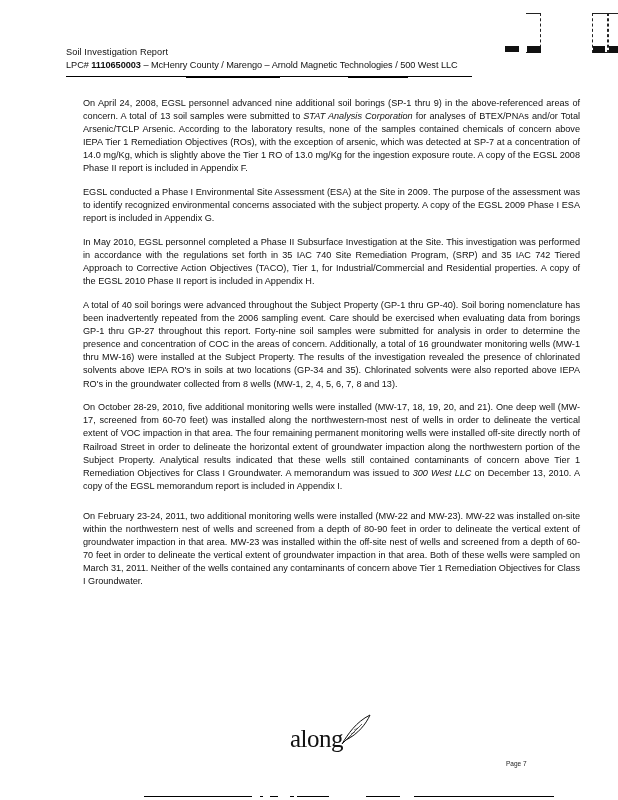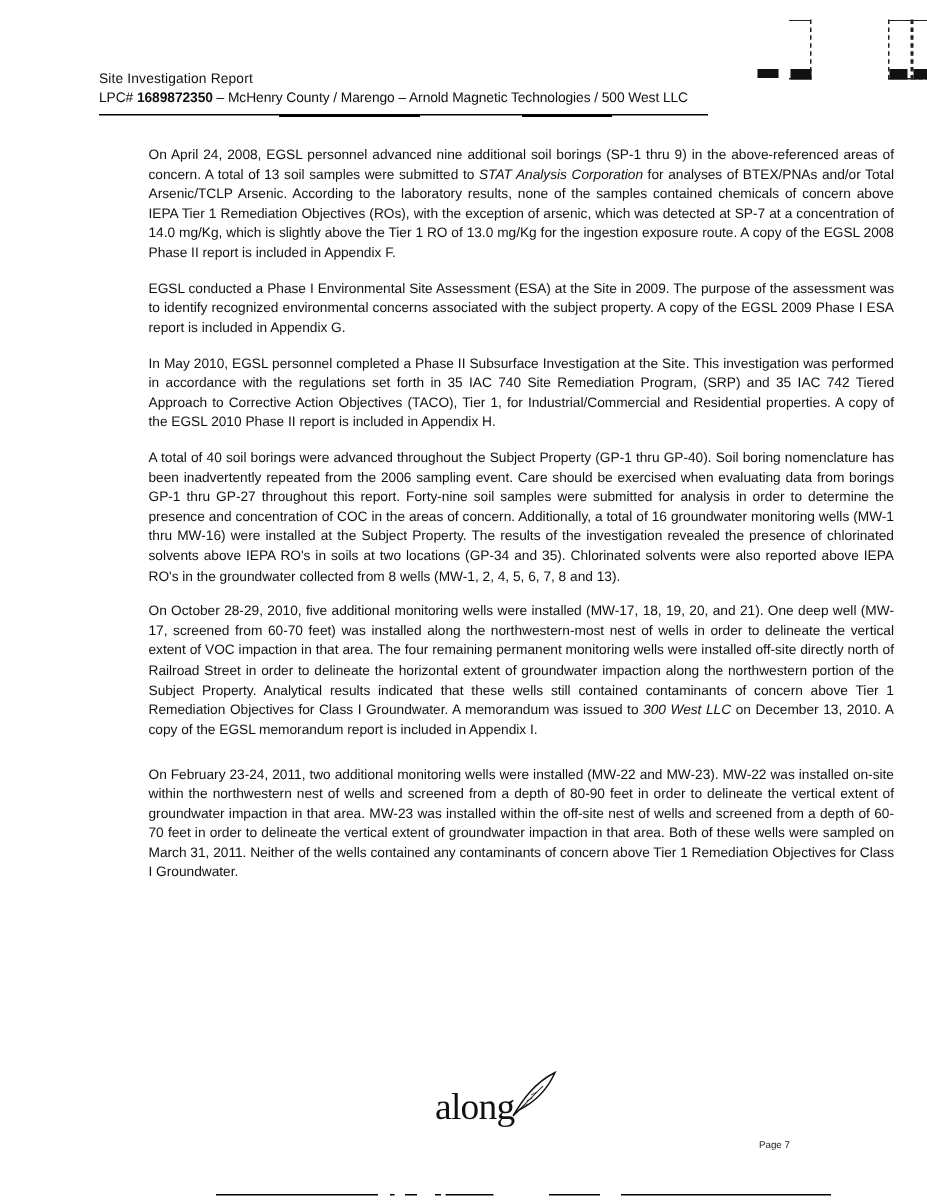--- a/index.html
+++ b/index.html
@@ -9,34 +9,34 @@
     .hdr-sub { position:absolute; left:66px; top:60px; font-size:9.2px; white-space:nowrap; letter-spacing:-0.05px; }
     .hdr-sub b { font-weight:bold; }
     .hdr-rule { position:absolute; left:66px; top:76px; width:406px; height:1px; background:#000; }
     .hdr-rule2 { position:absolute; left:186px; top:76px; width:94px; height:2px; background:#000; }
     .hdr-rule3 { position:absolute; left:348px; top:76px; width:60px; height:2px; background:#000; }
 
     .marks { position:absolute; }
     .blk { position:absolute; background:#111; }
     .dash { position:absolute; border:1px dashed #222; }
 
-    .body { position:absolute; left:83px; top:97px; width:497px; font-size:9.15px; line-height:13.1px; text-align:justify;margin-left:16px; }
+    .body { position:absolute; left:83px; top:97px; width:497px; font-size:9.15px; line-height:13.1px; text-align:justify; }
     .para { margin:0 0 10.6px 0; }
     .para i { font-style:italic; }
 
     .logo { position:absolute; left:290px; top:725px; font-family:"Liberation Serif", serif; font-size:25px; font-weight:normal; color:#111; letter-spacing:-0.5px; }
     .quill { position:absolute; left:340px; top:712px; }
     .page-num { position:absolute; left:506px; top:760px; font-size:6.5px; color:#222; }
     .foot { position:absolute; top:796px; height:1px; background:#000; }
   </style>
 </head>
 <body>
 
-<div class="hdr-title">Site Investigation Report</div>
-<div class="hdr-sub"><span>LPC# </span><b>1689872350</b><span> – McHenry County / Marengo – Arnold Magnetic Technologies / 500 West LLC</span></div>
+<div class="hdr-title">Soil Investigation Report</div>
+<div class="hdr-sub"><span>LPC# </span><b>1110650003</b><span> – McHenry County / Marengo – Arnold Magnetic Technologies / 500 West LLC</span></div>
 <div class="hdr-rule"></div>
 <div class="hdr-rule2"></div>
 <div class="hdr-rule3"></div>
 
 <div class="marks">
   <div class="dash" style="left:526px;top:13px;width:14px;height:38px;border-left:none;border-top:1px solid #222;border-bottom:1px solid #222;"></div>
   <div class="blk" style="left:505px;top:46px;width:14px;height:6px;"></div>
   <div class="blk" style="left:527px;top:46px;width:14px;height:7px;"></div>
   <div class="dash" style="left:592px;top:13px;width:14px;height:38px;border-top:1px solid #222;border-bottom:1px solid #222;"></div>
   <div class="dash" style="left:608px;top:13px;width:14px;height:38px;border-top:1px solid #222;"></div>

